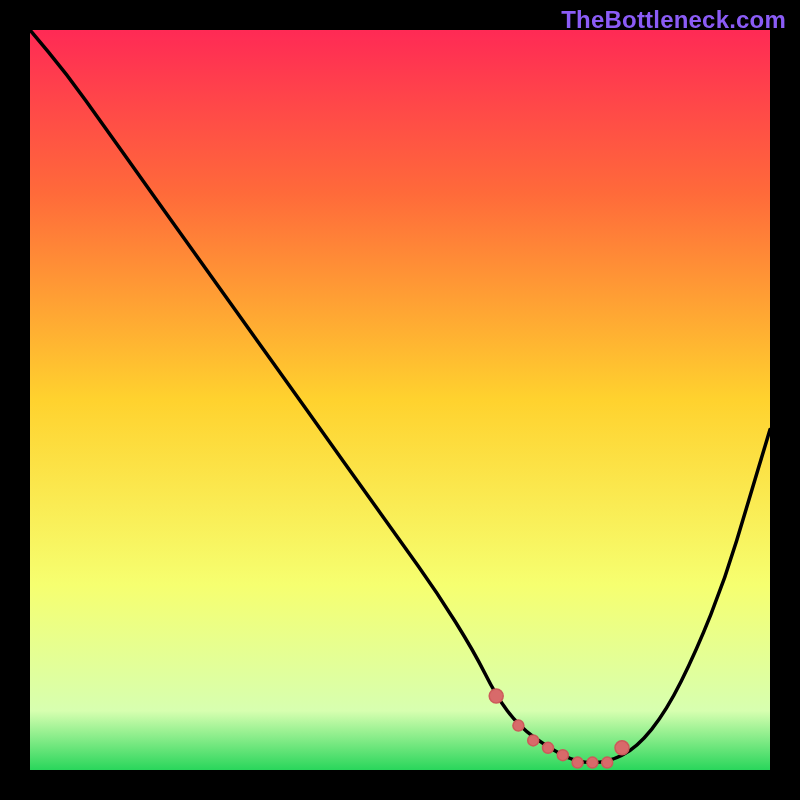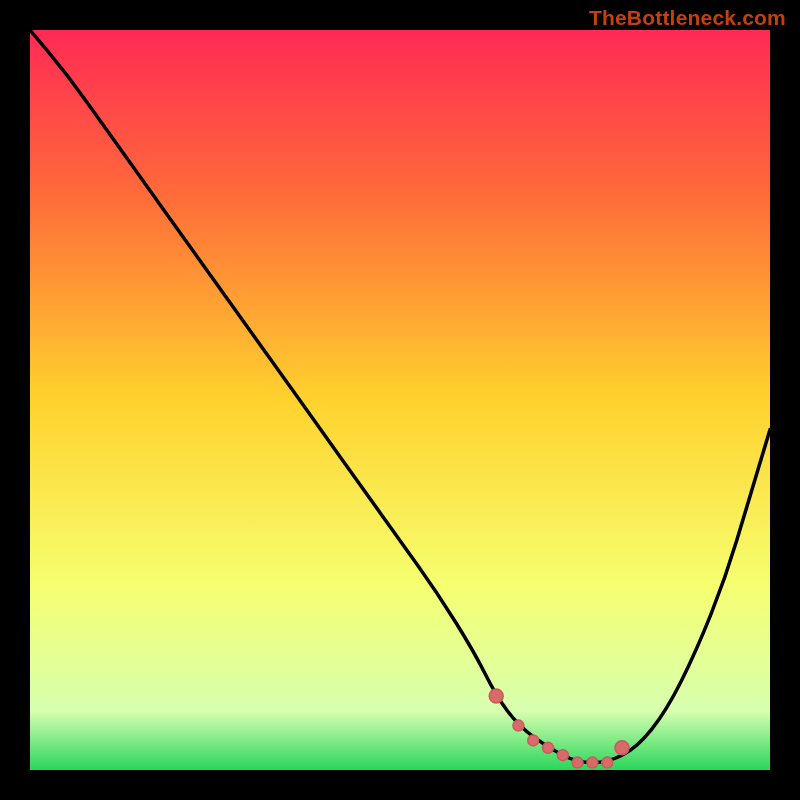--- a/index.html
+++ b/index.html
@@ -14,22 +14,22 @@
   .frame {
     position: relative;
     width: 800px;
     height: 800px;
     background: #000;
   }
   .watermark {
     position: absolute;
     top: 6px;
     right: 14px;
-    color: #c2410c;
-    font-size: 21px;
+    color: #8b5cf6;
+    font-size: 24px;
     font-weight: 600;
     letter-spacing: 0.2px;
     z-index: 4;
   }
   .plot-wrap {
     position: absolute;
     left: 30px;
     top: 30px;
     width: 740px;
     height: 740px;

